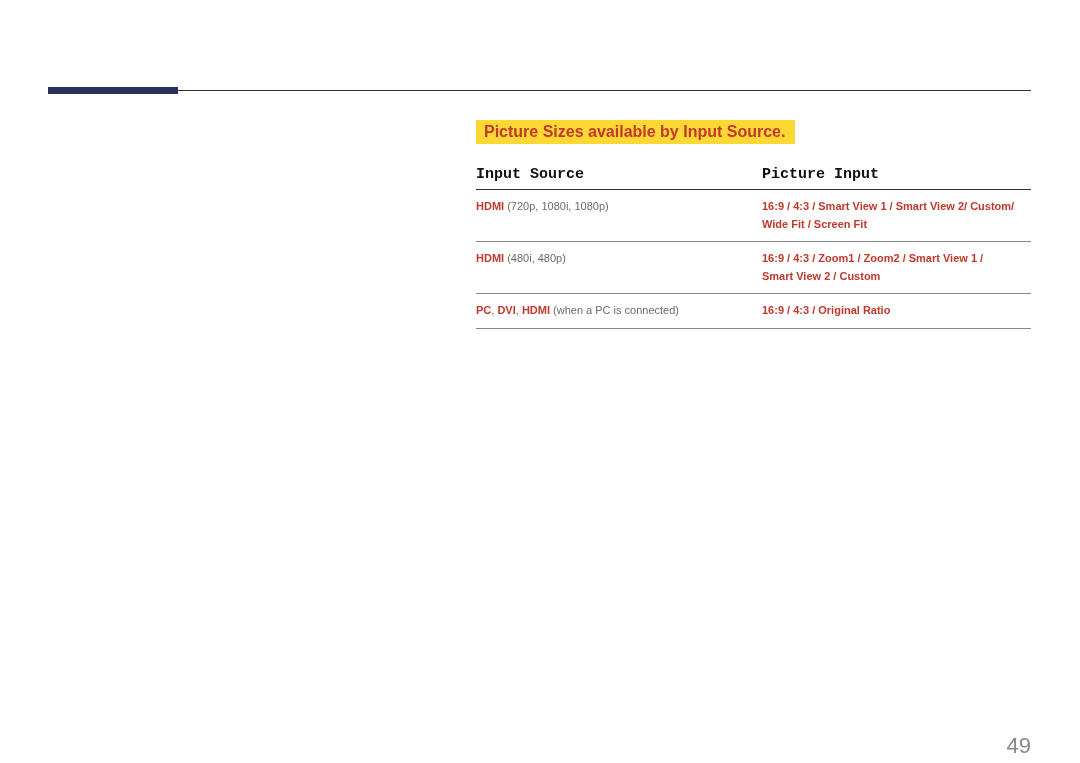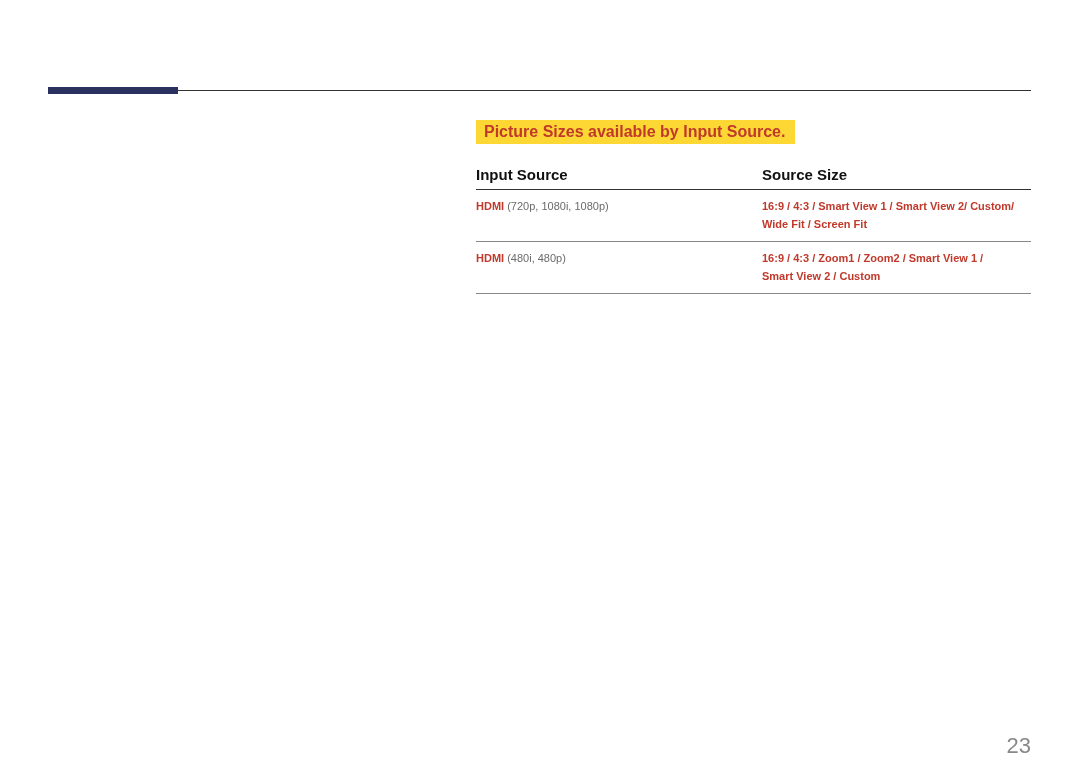--- a/index.html
+++ b/index.html
@@ -55,20 +55,21 @@
     width: 100%;
     font-size: 11px;
   }
   table.ps th {
     text-align: left;
     font-size: 15px;
     font-weight: 700;
     color: #111;
     border-bottom: 1.5px solid #333;
     padding: 6px 0 6px 0;
+    font-family: Liberation Mono, monospace;
   }
   table.ps td {
     vertical-align: top;
     border-bottom: 1px solid #888;
     padding: 8px 6px 8px 0;
     line-height: 1.6;
   }
   table.ps tr:last-child td {
     border-bottom: 1px solid #888;
   }
@@ -91,30 +92,34 @@
   <div class="hr-top"></div>
   <div class="accent-bar"></div>
 
   <div class="content">
     <div class="section-title">Picture Sizes available by Input Source.</div>
 
     <table class="ps">
       <thead>
         <tr>
           <th class="col-input">Input Source</th>
-          <th>Source Size</th>
+          <th>Picture Input</th>
         </tr>
       </thead>
       <tbody id="tbody">
           <tr>
             <td class="col-input"><span class="red">HDMI</span><span class="gray"> (720p, 1080i, 1080p)</span></td>
             <td><span class="red">16:9</span><span class="sep"> / </span><span class="red">4:3</span><span class="sep"> / </span><span class="red">Smart View 1</span><span class="sep"> / </span><span class="red">Smart View 2</span><span class="sep">/ </span><span class="red">Custom</span><span class="sep">/ </span><br><span class="red">Wide Fit</span><span class="sep"> / </span><span class="red">Screen Fit</span></td>
           </tr>
           <tr>
             <td class="col-input"><span class="red">HDMI</span><span class="gray"> (480i, 480p)</span></td>
             <td><span class="red">16:9</span><span class="sep"> / </span><span class="red">4:3</span><span class="sep"> / </span><span class="red">Zoom1</span><span class="sep"> / </span><span class="red">Zoom2</span><span class="sep"> / </span><span class="red">Smart View 1</span><span class="sep"> / </span><br><span class="red">Smart View 2</span><span class="sep"> / </span><span class="red">Custom</span></td>
           </tr>
+          <tr>
+            <td class="col-input"><span class="red">PC</span><span class="gray">, </span><span class="red">DVI</span><span class="gray">, </span><span class="red">HDMI</span><span class="gray"> (when a PC is connected)</span></td>
+            <td><span class="red">16:9</span><span class="sep"> / </span><span class="red">4:3</span><span class="sep"> / </span><span class="red">Original Ratio</span></td>
+          </tr>
         </tbody>
     </table>
   </div>
 
-  <div class="page-number">23</div>
+  <div class="page-number">49</div>
 </div>
 
 </body></html>

